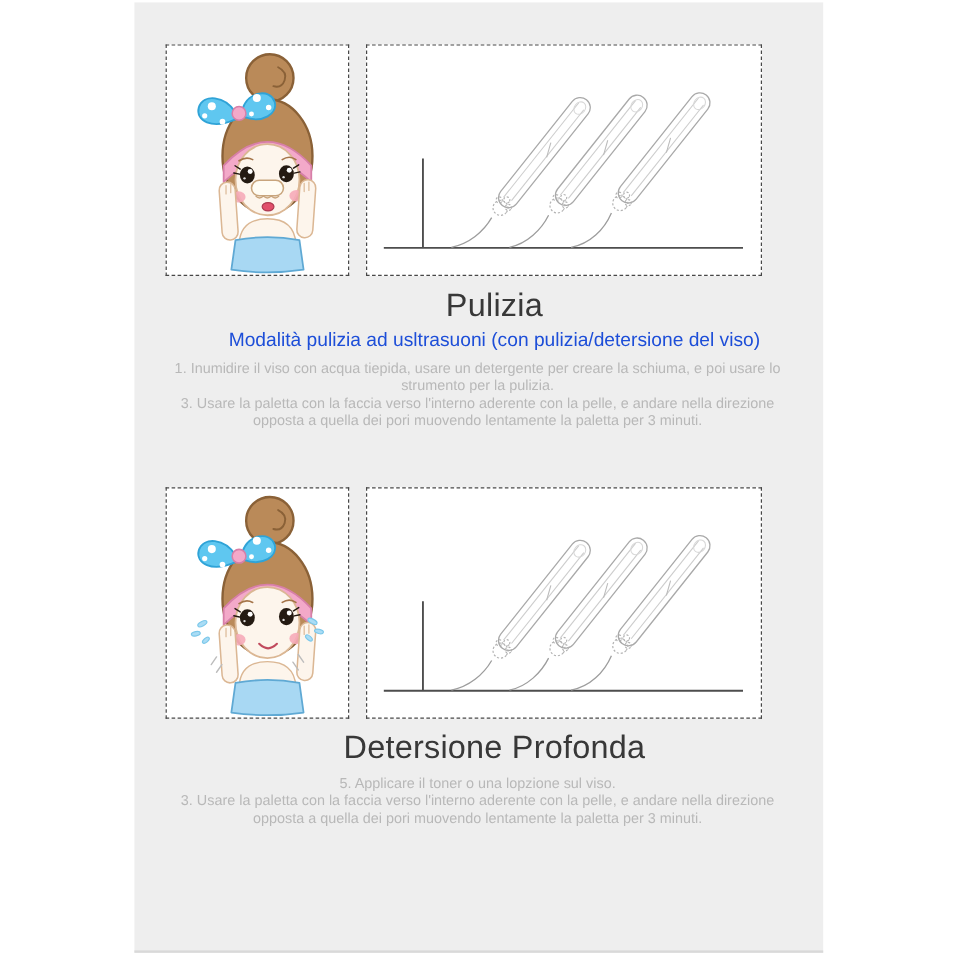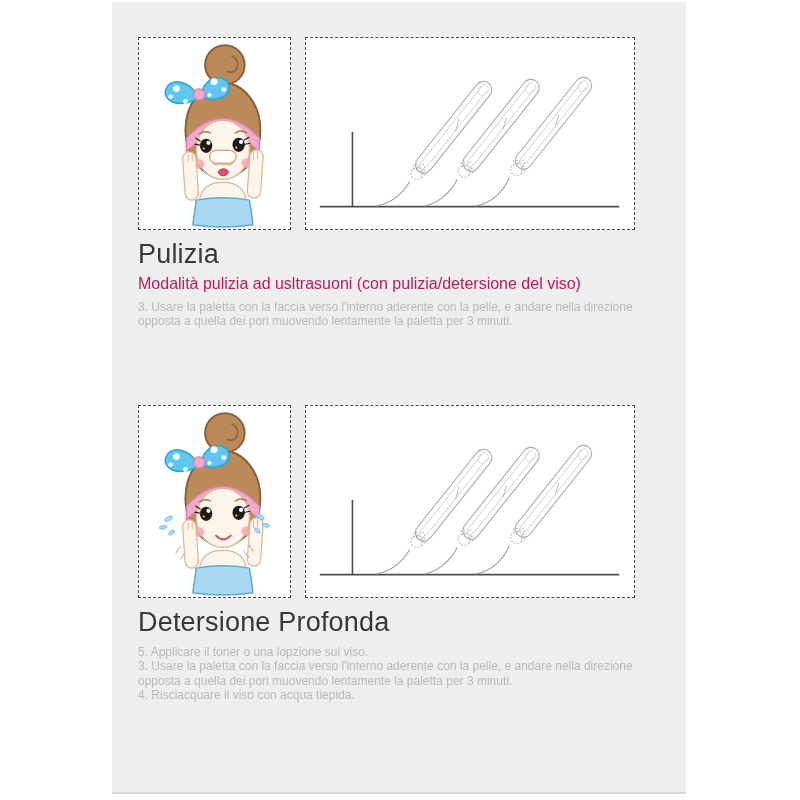--- a/index.html
+++ b/index.html
@@ -4,42 +4,43 @@
 <style>
   html,body{margin:0;padding:0;}
   .page{
     position:relative;width:800px;height:800px;overflow:hidden;
     background:#ffffff;font-family:"Liberation Sans",sans-serif;
   }
   .panel{
     position:absolute;left:112px;top:2px;width:574px;height:792px;
     background:#eeeeee;border-bottom:2px solid #d9d9d9;box-sizing:border-box;
     padding-top:35px;
+    text-align:center;
   }
   .row{display:flex;gap:14px;margin-left:26px;}
   .imgbox{
     background:#ffffff;border:1px dashed #474747;box-sizing:border-box;
     display:flex;align-items:center;justify-content:center;overflow:hidden;
   }
   .imgbox.small{width:153px;height:193px;}
   .imgbox.wide{width:330px;height:193px;}
   .imgbox svg{display:block;}
   .title{
     margin:10px 0 0 26px;font-size:27px;line-height:1.1;font-weight:400;
     color:#383838;letter-spacing:.2px;
   }
   .subtitle{
     margin:4px 0 0 26px;font-size:16px;line-height:1.2;font-weight:400;
-    color:#be185d;
+    color:#1d4ed8;
   }
   .steps{
     margin:7px 0 0 26px;width:520px;font-size:12px;line-height:14.5px;
     color:#b8b8b8;
   }
-  .sec2{margin-top:76px;}
+  .sec2{margin-top:48px;}
   .defs-hidden{position:absolute;width:0;height:0;overflow:hidden;}
 </style>
 </head>
 <body>
 
 <svg class="defs-hidden" aria-hidden="true">
   <defs>
     <g id="girl-common">
       <circle cx="86" cy="27" r="20" fill="#ba8a59" stroke="#8a6137" stroke-width="2"></circle>
       <path d="M93,18 q8,4 5.5,11 q-2.5,7 -9.5,5" fill="none" stroke="#8a6137" stroke-width="1.6" stroke-linecap="round"></path>
@@ -133,20 +134,21 @@
         </div>
         <div class="imgbox wide">
           <svg width="326" height="191" viewBox="0 0 330 193">
             <use href="#device-diagram"></use>
           </svg>
         </div>
       </div>
       <h1 class="title">Pulizia</h1>
       <h2 class="subtitle">Modalità pulizia ad usltrasuoni (con pulizia/detersione del viso)</h2>
       <div class="steps">
+          <div>1. Inumidire il viso con acqua tiepida, usare un detergente per creare la schiuma, e poi usare lo strumento per la pulizia.</div>
           <div>3. Usare la paletta con la faccia verso l'interno aderente con la pelle, e andare nella direzione opposta a quella dei pori muovendo lentamente la paletta per 3 minuti.</div>
         </div>
     </section>
 
     <section class="sec sec2">
       <div class="row">
         <div class="imgbox small">
           <svg width="149" height="191" viewBox="0 0 151 193">
             <use href="#girl-smile"></use>
           </svg>
@@ -154,18 +156,17 @@
         <div class="imgbox wide">
           <svg width="326" height="191" viewBox="0 0 330 193">
             <use href="#device-diagram"></use>
           </svg>
         </div>
       </div>
       <h1 class="title">Detersione Profonda</h1>
       <div class="steps">
           <div>5. Applicare il toner o una lopzione sul viso.</div>
           <div>3. Usare la paletta con la faccia verso l'interno aderente con la pelle, e andare nella direzione opposta a quella dei pori muovendo lentamente la paletta per 3 minuti.</div>
-          <div>4. Risciacquare il viso con acqua tiepida.</div>
         </div>
     </section>
 
   </div>
 </div>
 
 </body></html>

